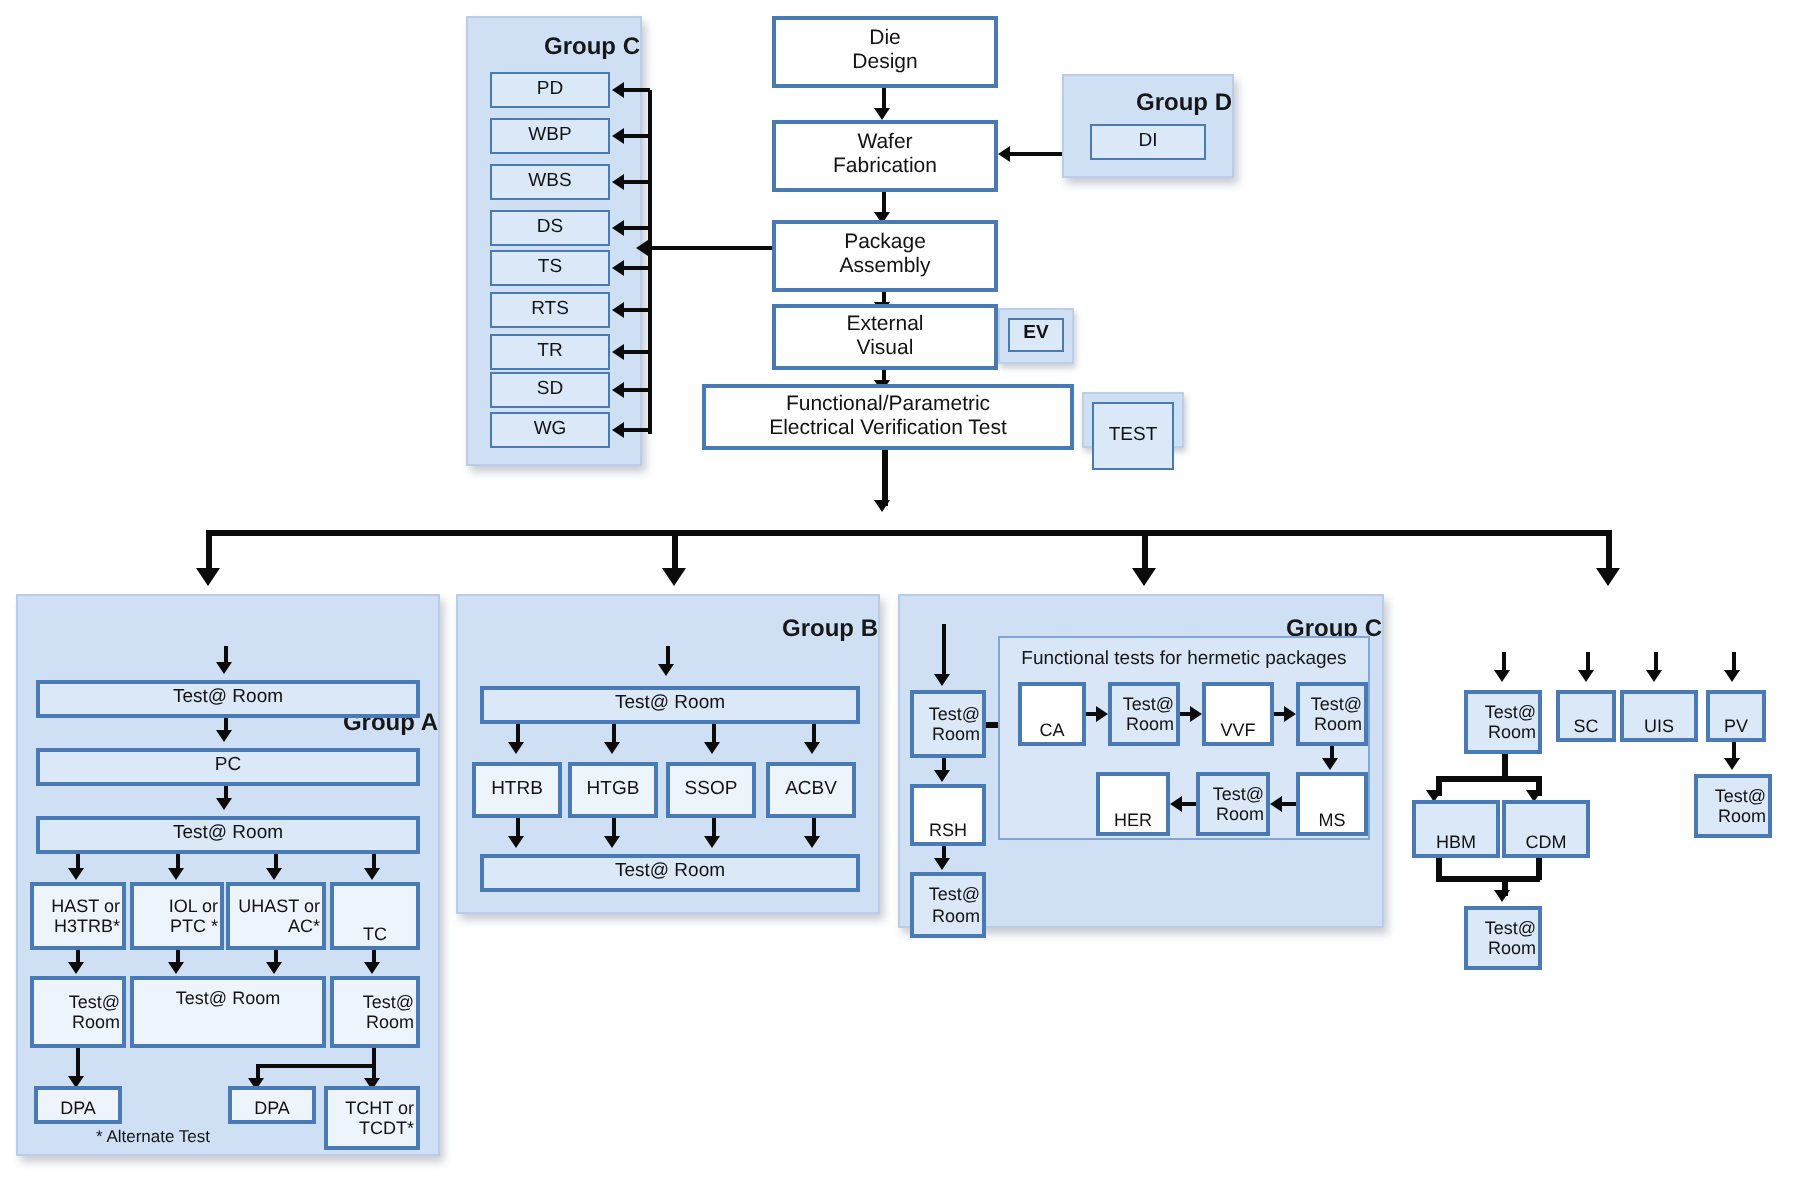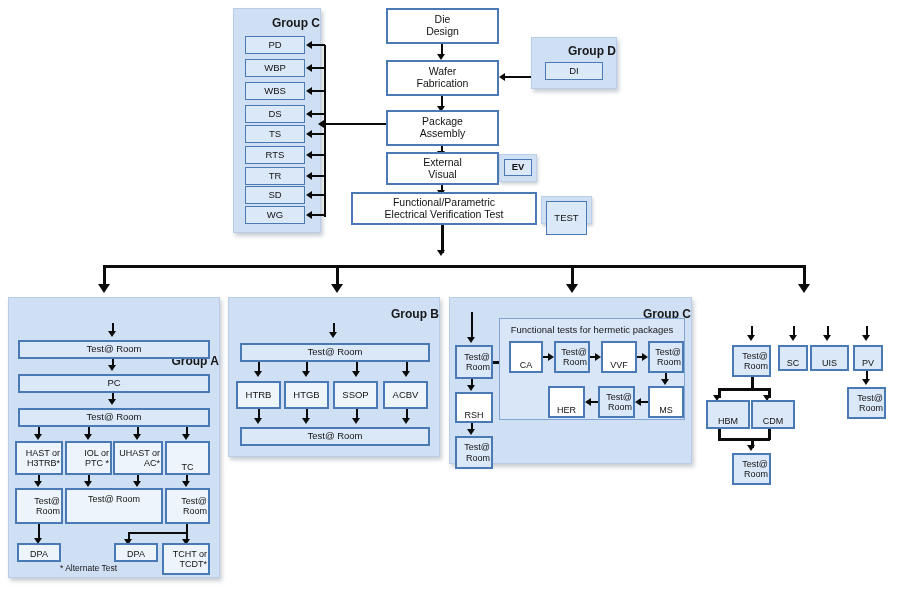--- a/index.html
+++ b/index.html
@@ -221,21 +221,21 @@
   <div class="arw down" style="left:124px;top:539px;"></div>
   <div class="ln vl" style="left:186px;top:532px;height:10px;"></div>
   <div class="arw down" style="left:182px;top:539px;"></div>
 
   <div class="box lite xs" style="left:17px;top:543px;width:44px;height:19px;">DPA</div>
   <div class="box lite xs" style="left:114px;top:543px;width:44px;height:19px;">DPA</div>
   <div class="box lite xs" style="left:162px;top:543px;width:48px;height:32px;flex-direction:column;">
     <span>TCHT or</span>
     <span>TCDT*</span>
   </div>
-  <div class="note" style="left:60px;top:563px;">* Alternate Test</div>
+  <div class="note" style="left:48px;top:563px;">* Alternate Test</div>
 
   <div class="panel" style="left:228px;top:297px;width:212px;height:160px;">
     <div class="panel-title" style="top:9px;">Group B</div>
   </div>
   <div class="ln vl" style="left:333px;top:323px;height:11px;"></div>
   <div class="arw down" style="left:329px;top:332px;"></div>
 
   <div class="box blue sm" style="left:240px;top:343px;width:190px;height:19px;">Test@ Room</div>
 
   <div class="ln vl" style="left:258px;top:362px;height:12px;"></div>

